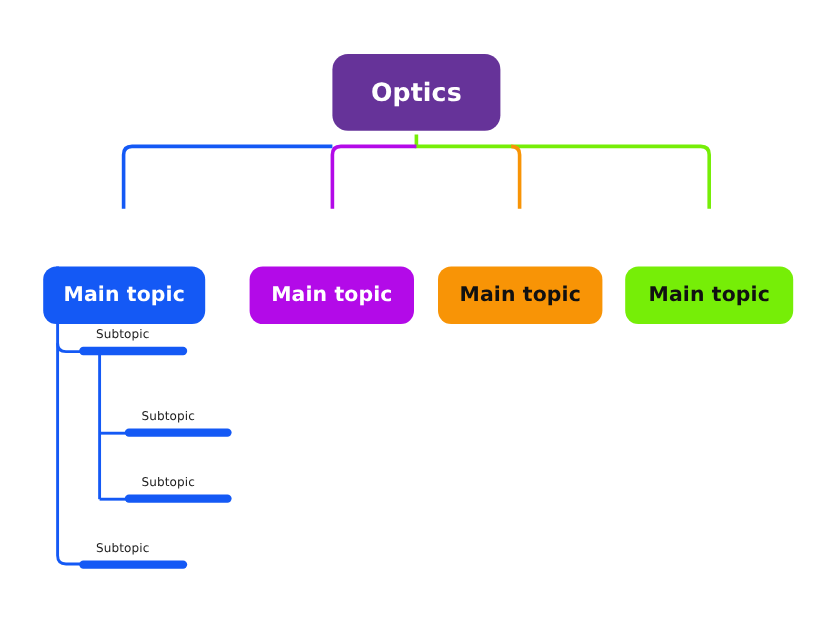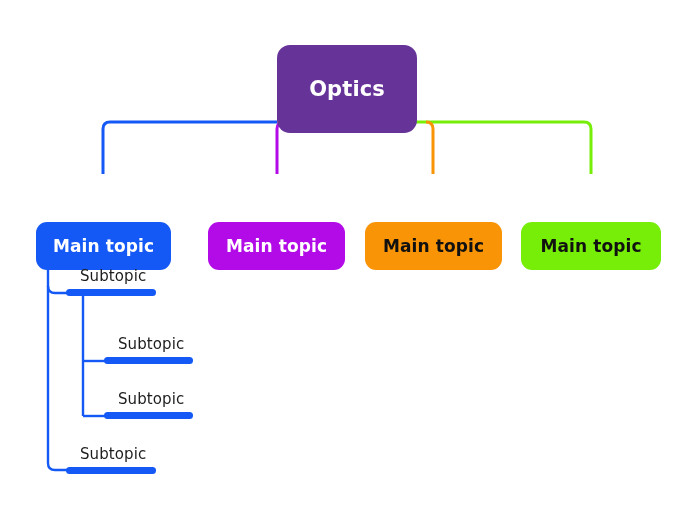--- a/index.html
+++ b/index.html
@@ -37,21 +37,21 @@
     box-sizing: border-box;
     border-radius: 11px;
     font-weight: bold;
     white-space: nowrap;
     letter-spacing: 0.1px;
   }
   .node-root {
     left: 277px;
     top: 45px;
     width: 140px;
-    height: 88px;
+    height: 64px;
     border-radius: 13px;
     font-size: 21px;
   }
   .node-main {
     height: 48px;
     font-size: 17px;
     margin-top: 48px;
   }
   .node-main-0 { left: 36px;  top: 174px; width: 135px; }
   .node-main-1 { left: 208px; top: 174px; width: 137px; }
@@ -59,21 +59,21 @@
   .node-main-3 { left: 521px; top: 174px; width: 140px; }
 
   .subtopic {
     position: absolute;
     box-sizing: border-box;
   }
   .subtopic-label {
     position: absolute;
     left: 14px;
     bottom: 11px;
-    font-size: 15px;
+    font-size: 10px;
     font-weight: normal;
     color: #1d1d1d;
     white-space: nowrap;
     letter-spacing: 0.1px;
   }
   .subtopic-bar {
     position: absolute;
     left: 0;
     bottom: 0;
     height: 7px;

